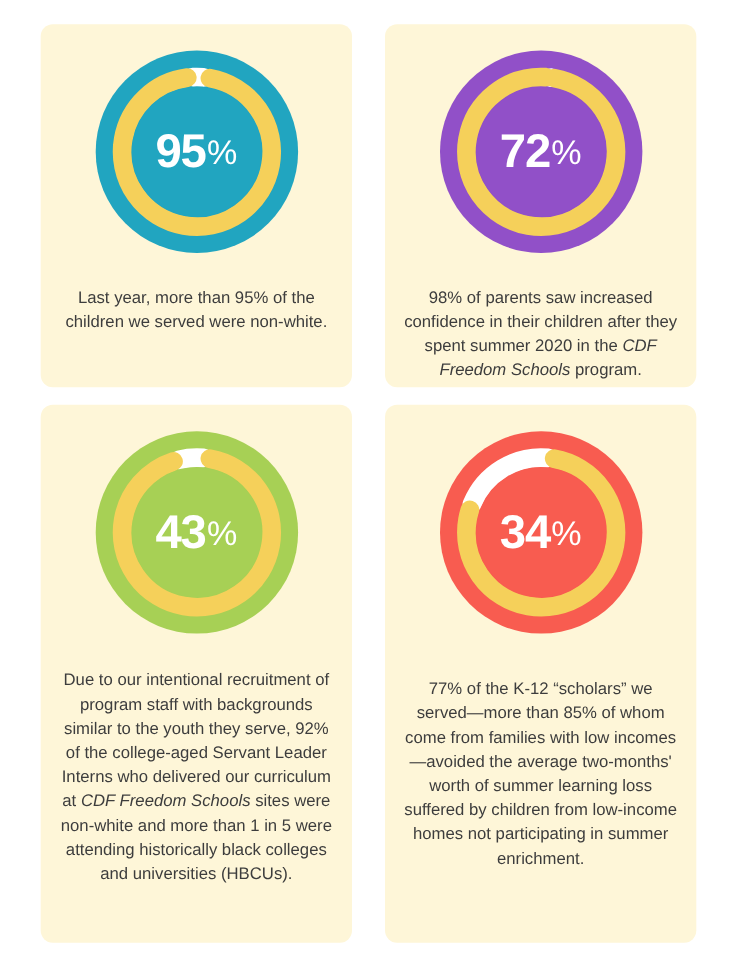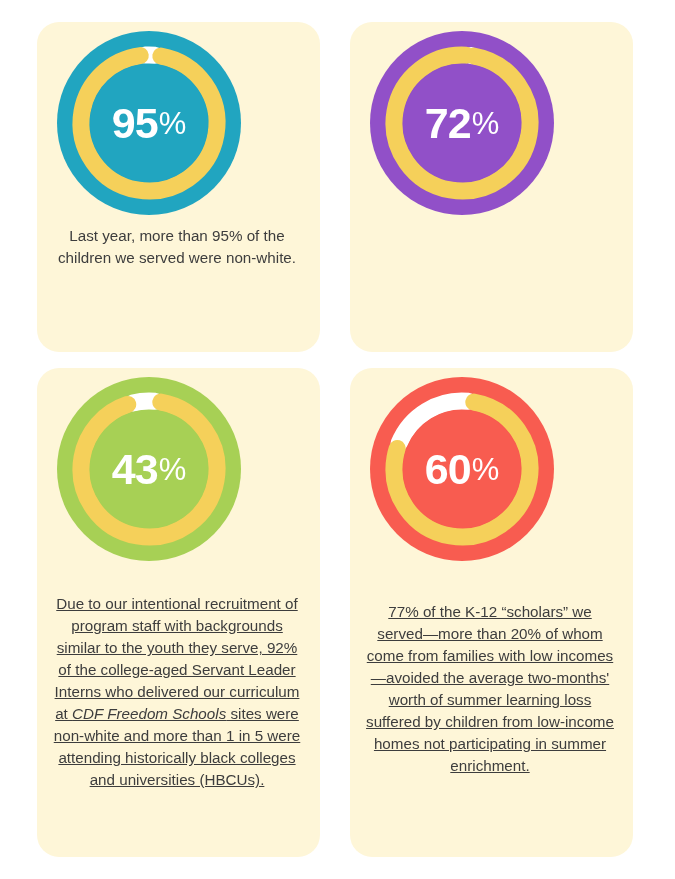--- a/index.html
+++ b/index.html
@@ -29,26 +29,26 @@
     display: grid;
     grid-template-columns: 283px 283px;
     grid-template-rows: 330px 1fr;
     column-gap: 30px;
     row-gap: 16px;
     height: 100%;
   }
 
   .card {
     background: #fef6d8;
-    border-radius: 22px;
+    border-radius: 11px;
     display: flex;
     flex-direction: column;
-    align-items: flex-start;
+    align-items: center;
     box-sizing: border-box;
-    padding: 3px 14px 16px 14px;
+    padding: 18px 14px 16px 14px;
     overflow: hidden;
   }
 
   
   .donut-wrap {
     position: relative;
     width: 196px;
     height: 196px;
     flex: 0 0 auto;
   }
@@ -78,35 +78,34 @@
   .donut-pct {
     color: #ffffff;
     font-weight: normal;
     font-size: 31px;
     line-height: 1;
     margin-left: 1px;
   }
 
   
   .caption {
-    margin-top: 4px;
+    margin-top: 24px;
     color: #3d3d3d;
     font-size: 15.2px;
     line-height: 1.45;
     text-align: center;
     max-width: 252px;
   }
   .caption em {
     font-style: italic;
   }
 
   .card-r3 .caption,
   .card-r4 .caption {
     margin-top: 26px;
-    text-decoration: underline;
   }
   .card-r4 .caption {
     margin-top: 34px;
   }
 </style>
 </head>
 <body>
 
 <div class="board">
   <div class="grid">
@@ -133,20 +132,21 @@
           <circle cx="98" cy="98" r="92" fill="#9150c8"></circle>
           <circle cx="98" cy="98" r="68" fill="none" stroke="#ffffff" stroke-width="17" stroke-linecap="round" stroke-dasharray="0 427.2566008882119" stroke-dashoffset="0" transform="rotate(277.8 98 98)"></circle>
           <circle cx="98" cy="98" r="68" fill="none" stroke="#f5d05a" stroke-width="17" stroke-linecap="round" stroke-dasharray="418.7114688704477 8.545132017764217" stroke-dashoffset="0" transform="rotate(-80 98 98)"></circle>
           <circle cx="98" cy="98" r="59" fill="#9150c8"></circle>
         </svg>
         <div class="donut-label">
           <span class="donut-value">72</span>
           <span class="donut-pct">%</span>
         </div>
       </div>
+      <p class="caption">98% of parents saw increased confidence in their children after they spent summer 2020 in the <em>CDF Freedom Schools</em> program.</p>
     </div>
 
     <div class="card card-r3">
       <div class="donut-wrap">
         <svg viewBox="0 0 196 196">
           <circle cx="98" cy="98" r="92" fill="#a7d055"></circle>
           <circle cx="98" cy="98" r="68" fill="none" stroke="#ffffff" stroke-width="17" stroke-linecap="round" stroke-dasharray="22.31228915749551 404.9443117307164" stroke-dashoffset="0" transform="rotate(256.2 98 98)"></circle>
           <circle cx="98" cy="98" r="68" fill="none" stroke="#f5d05a" stroke-width="17" stroke-linecap="round" stroke-dasharray="393.0760728171549 34.18052807105698" stroke-dashoffset="0" transform="rotate(-80 98 98)"></circle>
           <circle cx="98" cy="98" r="59" fill="#a7d055"></circle>
         </svg>
@@ -160,21 +160,21 @@
 
     <div class="card card-r4">
       <div class="donut-wrap">
         <svg viewBox="0 0 196 196">
           <circle cx="98" cy="98" r="92" fill="#f85c50"></circle>
           <circle cx="98" cy="98" r="68" fill="none" stroke="#ffffff" stroke-width="17" stroke-linecap="round" stroke-dasharray="86.40077929072729 340.8558215974846" stroke-dashoffset="0" transform="rotate(202.2 98 98)"></circle>
           <circle cx="98" cy="98" r="68" fill="none" stroke="#f5d05a" stroke-width="17" stroke-linecap="round" stroke-dasharray="328.98758268392316 98.26901820428873" stroke-dashoffset="0" transform="rotate(-80 98 98)"></circle>
           <circle cx="98" cy="98" r="59" fill="#f85c50"></circle>
         </svg>
         <div class="donut-label">
-          <span class="donut-value">60</span>
+          <span class="donut-value">34</span>
           <span class="donut-pct">%</span>
         </div>
       </div>
-      <p class="caption">77% of the K-12 “scholars” we served—more than 20% of whom come from families with low incomes—avoided the average two-months' worth of summer learning loss suffered by children from low-income homes not participating in summer enrichment.</p>
+      <p class="caption">77% of the K-12 “scholars” we served—more than 85% of whom come from families with low incomes—avoided the average two-months' worth of summer learning loss suffered by children from low-income homes not participating in summer enrichment.</p>
     </div>
 
   </div>
 </div>
 
 </body></html>

